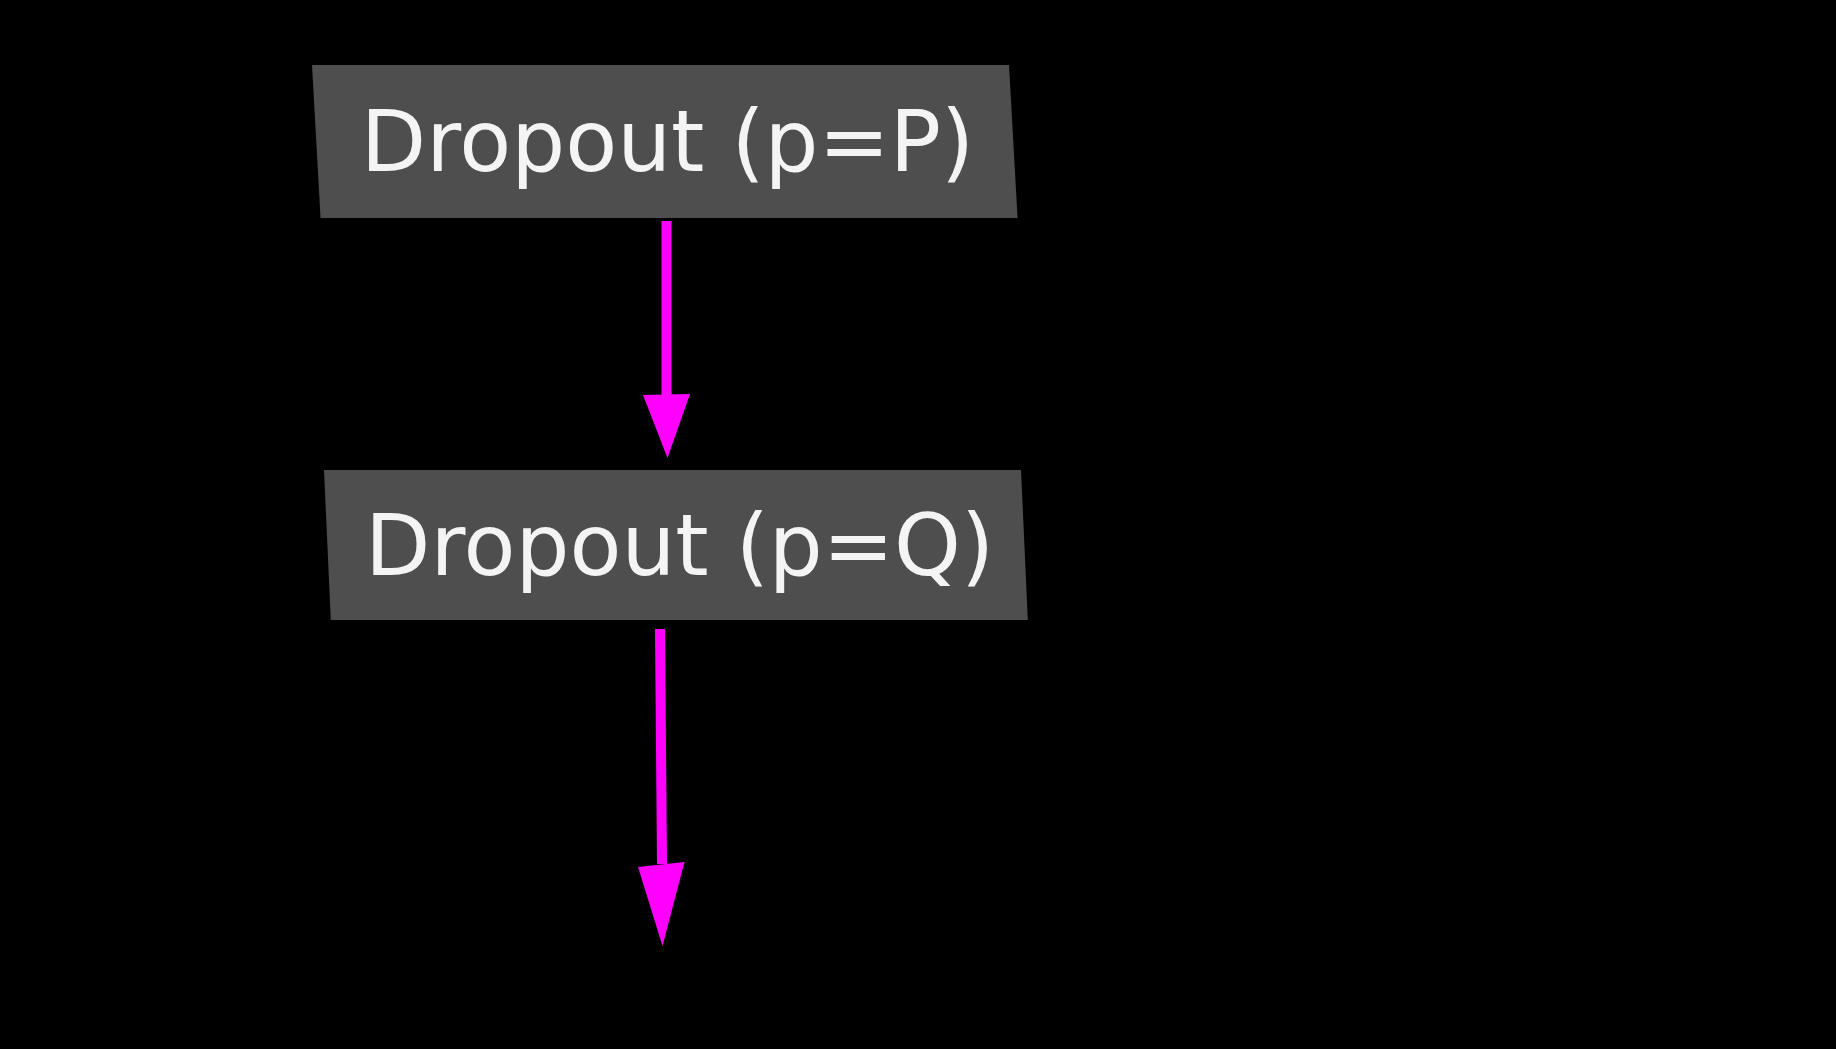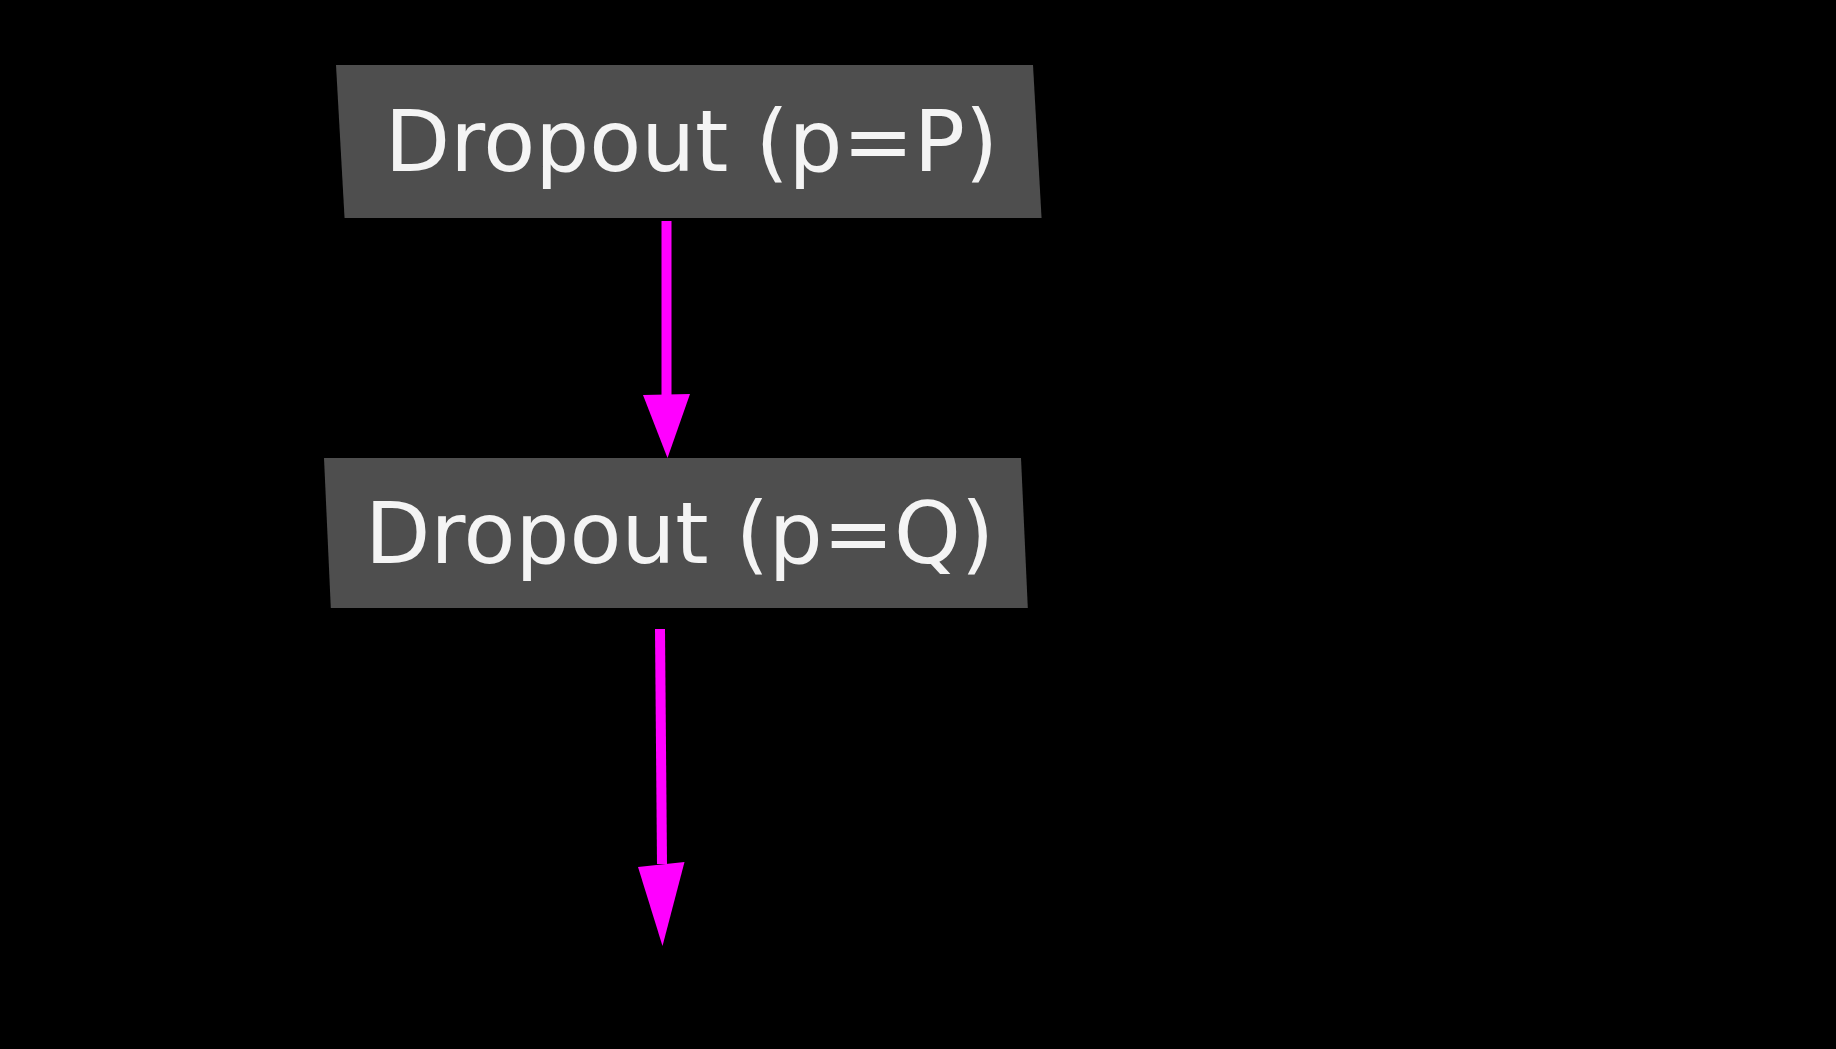--- a/index.html
+++ b/index.html
@@ -27,23 +27,23 @@
     display: flex;
     align-items: center;
     justify-content: center;
   }
   .node-bg {
     position: absolute;
     inset: 0;
     background: var(--node-fill, #4e4e4e);
     transform-origin: 0 0;
   }
-  .node--p { left: 336px; top: 65px; width: 697px; height: 153px; }
+  .node--p { left: 312px; top: 65px; width: 697px; height: 153px; }
   .node--p .node-bg { transform: skewX(3.2deg); }
-  .node--q { left: 324px; top: 458px; width: 697px; height: 150px; }
+  .node--q { left: 324px; top: 470px; width: 697px; height: 150px; }
   .node--q .node-bg { transform: skewX(2.6deg); }
   .node-label {
     position: relative;
     z-index: 1;
     color: var(--node-text, #f4f4f4);
     font-size: 85px;
     line-height: 1;
     white-space: nowrap;
     letter-spacing: 0px;
     transform: translateX(7px);

